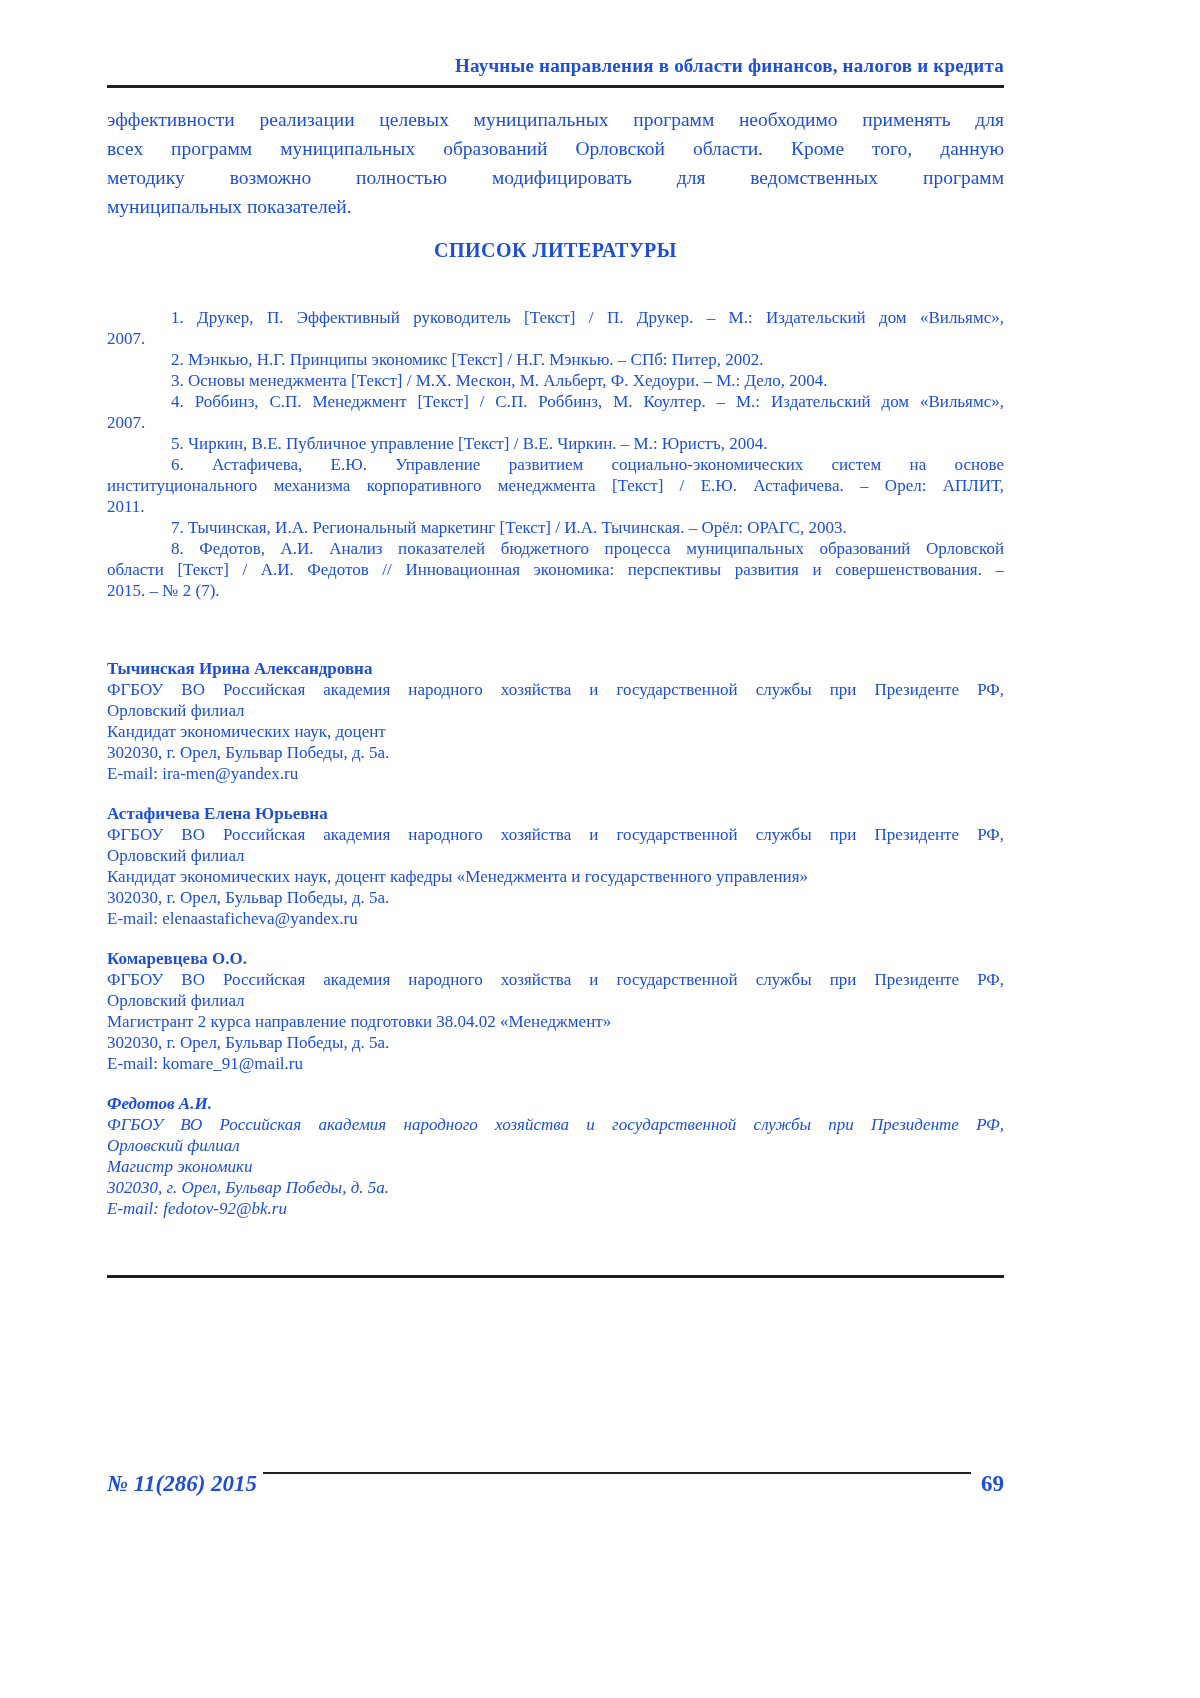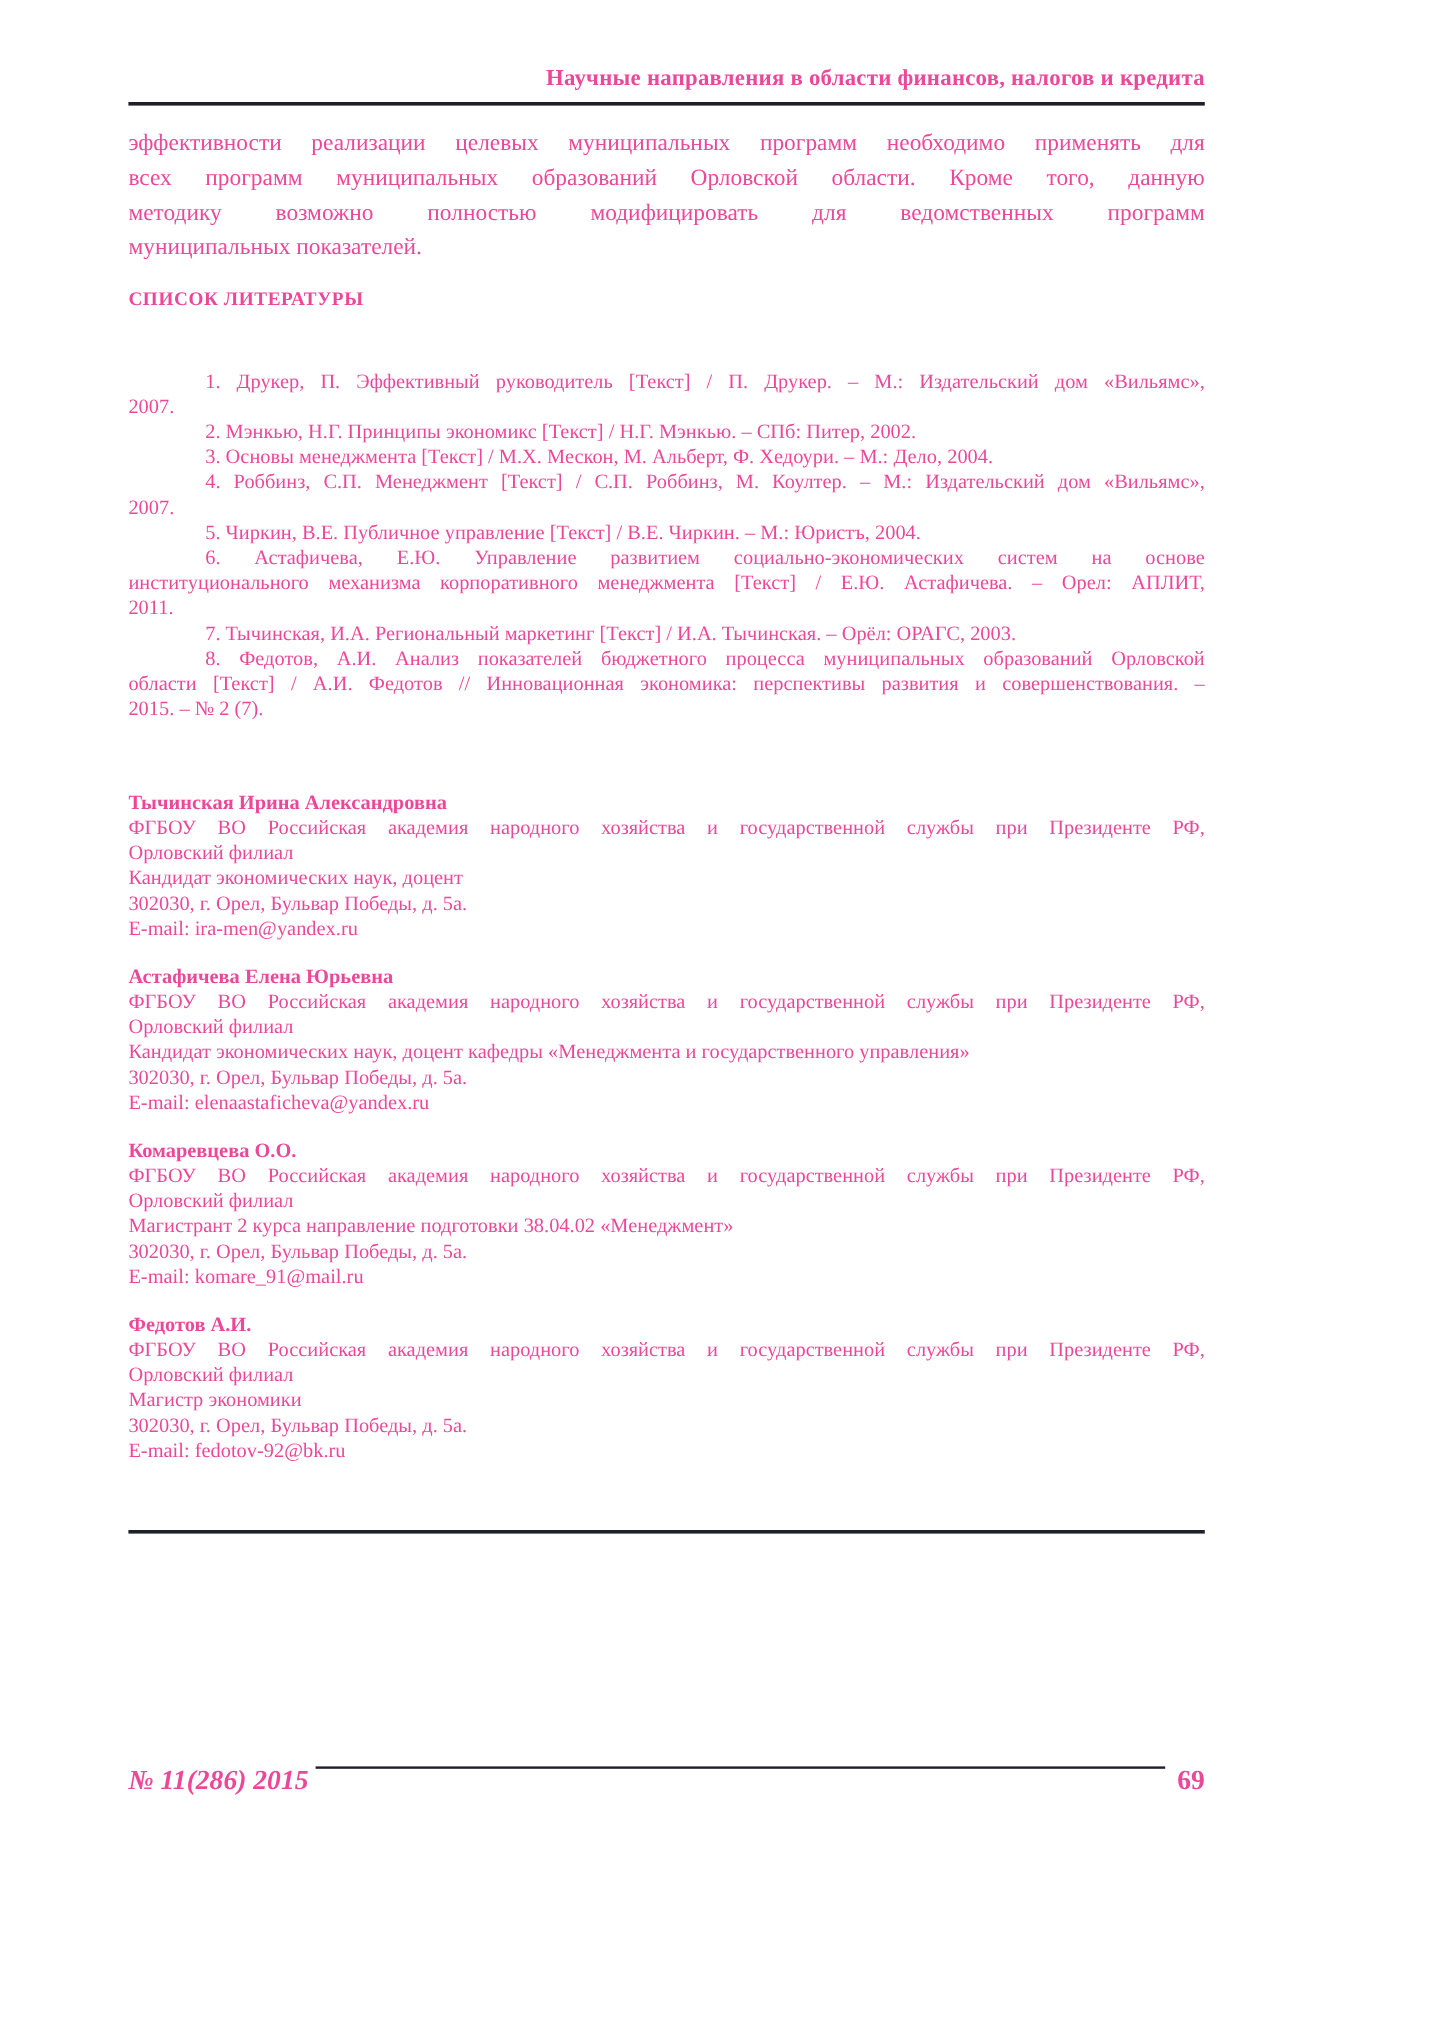--- a/index.html
+++ b/index.html
@@ -4,21 +4,21 @@
 <style>
   html, body { margin: 0; padding: 0; background: #ffffff; }
   .page {
     position: relative;
     width: 1200px;
     height: 1698px;
     box-sizing: border-box;
     padding: 54px 196px 0 107px;
     background: #ffffff;
     font-family: "Liberation Serif", "DejaVu Serif", serif;
-    color: #ec4899;
+    color: #1d4ed8;
     overflow: hidden;
   }
 
   
   .running-head {
     text-align: right;
     font-weight: bold;
     font-size: 19px;
     line-height: 24px;
     letter-spacing: 0.2px;
@@ -27,38 +27,38 @@
   }
 
   
   .intro { margin-top: 17px; font-size: 19.5px; line-height: 29px; }
   .jl { text-align: justify; text-align-last: justify; }
   .jl.last { text-align-last: left; }
 
   
   .refs-heading {
     margin: 16px 0 0 0;
-    text-align: left;
-    font-size: 16px;
+    text-align: center;
+    font-size: 20px;
     font-weight: bold;
     letter-spacing: 0.5px;
     line-height: 26px;
   }
 
   
   .refs { margin-top: 44px; font-size: 17px; line-height: 21px; }
   .ref { margin: 0; }
   .rl { text-align: justify; text-align-last: justify; }
   .rl.first { text-indent: 64px; }
   .rl.last { text-align-last: left; }
 
   
   .authors { margin-top: 57px; font-size: 17px; line-height: 21px; }
   .author-block { margin: 0 0 19px 0; }
-  .author-block:last-child { margin-bottom: 12px; }
+  .author-block:last-child { margin-bottom: 12px; font-style: italic; }
   .author-name { font-weight: bold; }
   .al { text-align: left; }
   .al.stretch { text-align: justify; text-align-last: justify; }
 
   
   .bottom-rule { margin-top: 56px; border-top: 3px solid #20202a; height: 0; }
 
   
   .footer {
     position: absolute;

